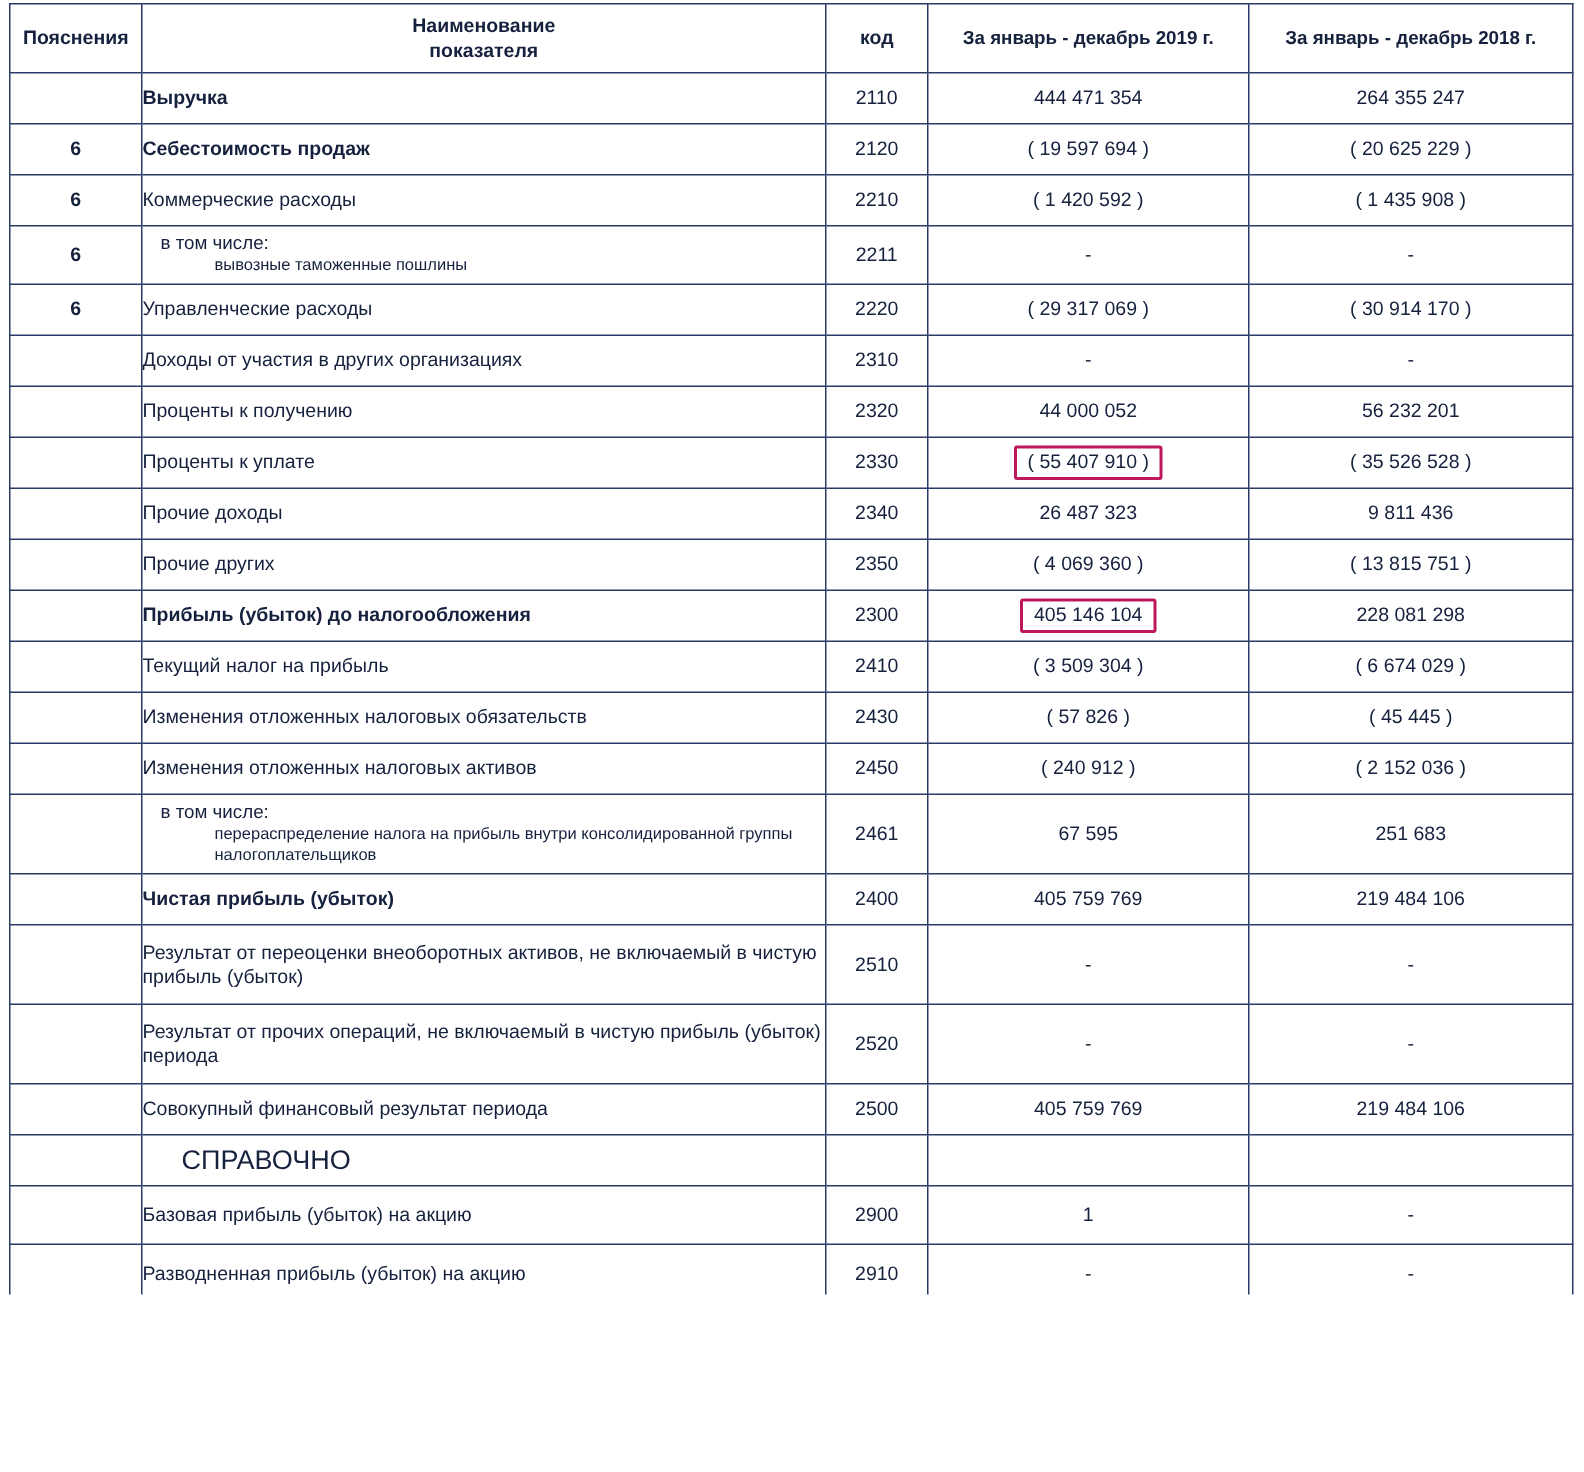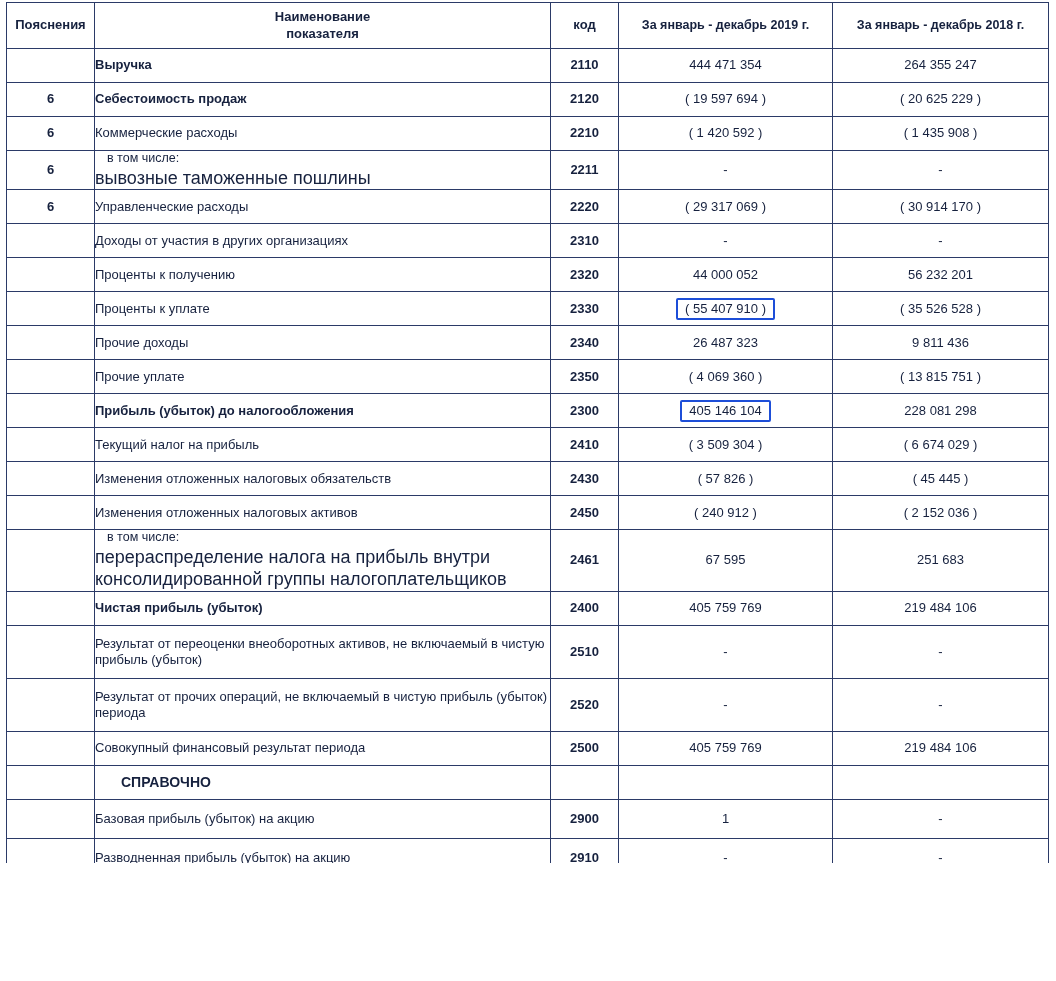--- a/index.html
+++ b/index.html
@@ -59,52 +59,53 @@
   td.name {
     padding: 6px 8px 6px 14px;
     font-size: 13px;
   }
   td.name.indent {
     padding-left: 22px;
   }
   td.name b { font-weight: bold; }
   td.code {
     text-align: center;
-    font-weight: bold;
+    font-weight: normal;
     font-size: 13px;
   }
   td.val {
     text-align: center;
     font-size: 13px;
     white-space: nowrap;
   }
   tr.r-tall td { height: 38px; }
   tr.r-std td { height: 33px; }
   tr.r-xtall td { height: 52px; }
 
   .sub {
     display: block;
-    font-size: 18px;
+    font-size: 11px;
+    margin-left: 48px;
   }
   .sub-top {
     display: block;
     font-size: 12.5px;
     padding-left: 12px;
   }
   .hl {
     display: inline-block;
-    border: 2px solid #1d4ed8;
+    border: 2px solid #be185d;
     padding: 1px 7px;
     border-radius: 2px;
     background: transparent;
   }
   .spravochno {
     padding-left: 26px;
-    font-weight: bold;
-    font-size: 14px;
+    font-weight: normal;
+    font-size: 18px;
   }
   td.blank { }
 </style>
 </head>
 <body>
 
 <div class="sheet">
   <table class="fin">
     <colgroup>
       <col class="c0">
@@ -199,21 +200,21 @@
       <tr class="r-std">
         <td class="expl"></td>
         <td class="name">Прочие доходы</td>
         <td class="code">2340</td>
         <td class="val">26 487 323</td>
         <td class="val">9 811 436</td>
       </tr>
 
       <tr class="r-std">
         <td class="expl"></td>
-        <td class="name">Прочие уплате</td>
+        <td class="name">Прочие других</td>
         <td class="code">2350</td>
         <td class="val">( 4 069 360 )</td>
         <td class="val">( 13 815 751 )</td>
       </tr>
 
       <tr class="r-std">
         <td class="expl"></td>
         <td class="name"><b>Прибыль (убыток) до налогообложения</b></td>
         <td class="code">2300</td>
         <td class="val"><span class="hl">405 146 104</span></td>

